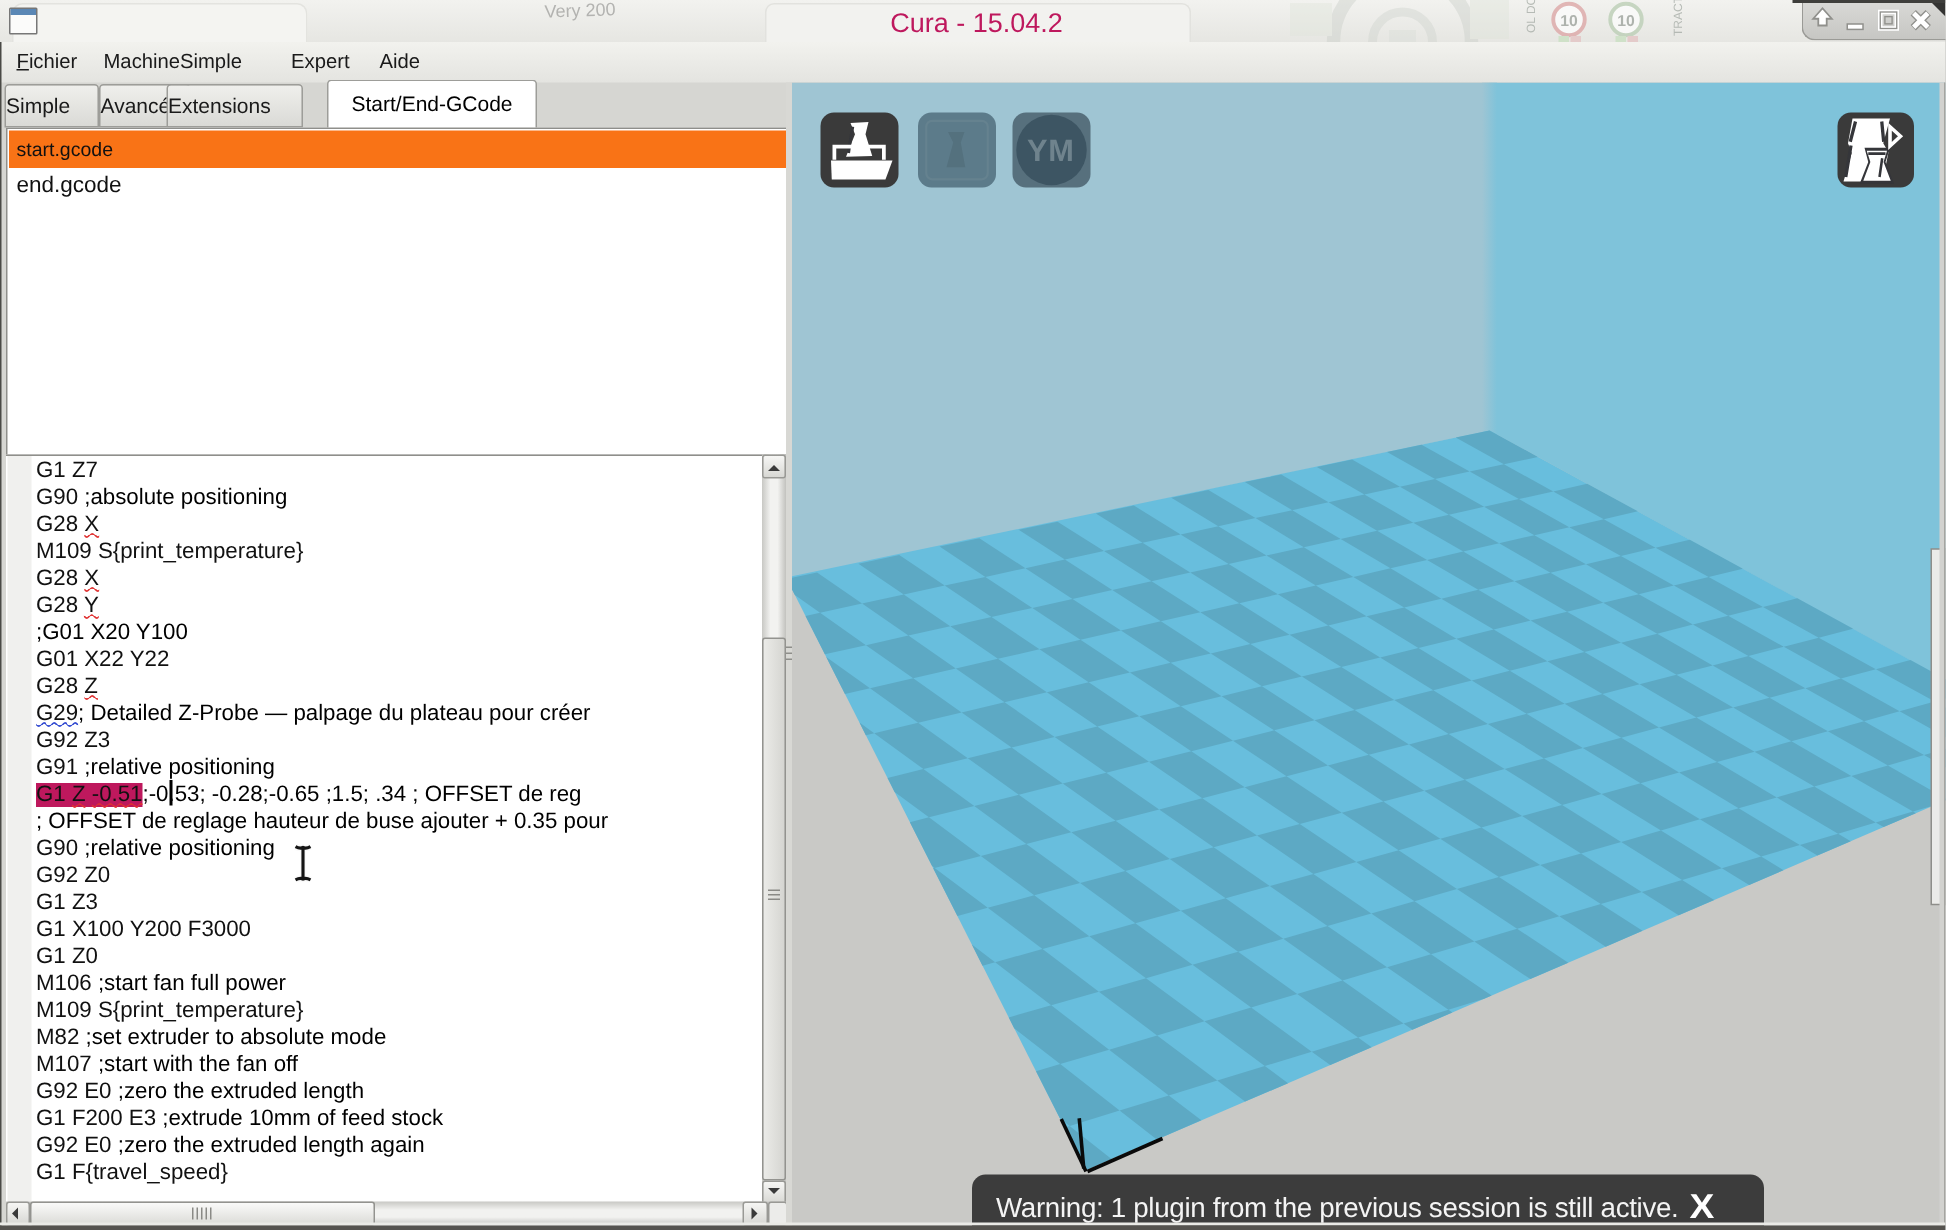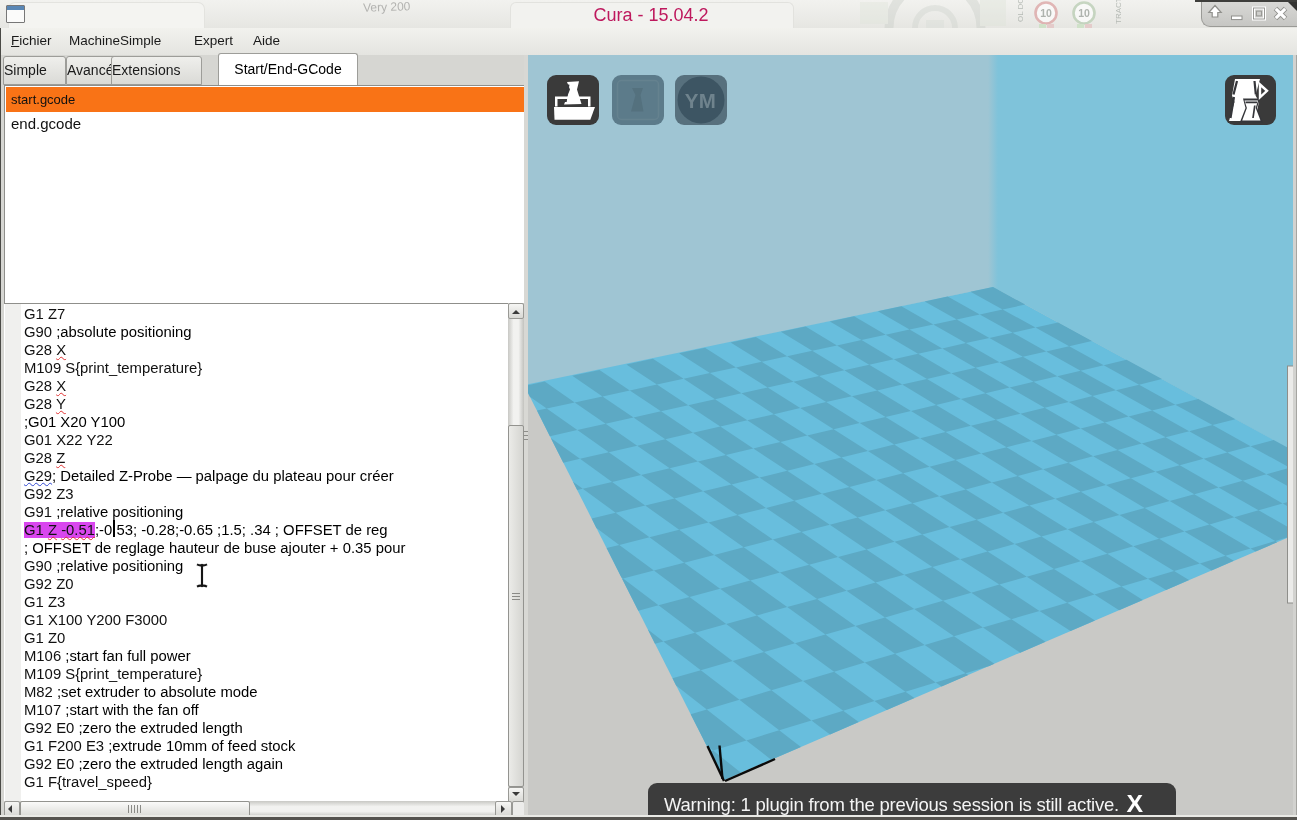--- a/index.html
+++ b/index.html
@@ -39,21 +39,21 @@
 #listpanel .row2{position:absolute;left:1px;top:26px;width:517px;height:25px;
  font-size:15px;color:#111;line-height:24px;padding-left:5px}
 
 #editor{left:4px;top:303px;width:520px;height:514px;background:#fff;
  border-top:1px solid #8f8f8b}
 #edmargin{left:5px;top:304px;width:16px;height:497px;background:#f0f0ee}
 #edtext{left:24px;top:304.5px;width:484px;height:497px;overflow:hidden;
  font-family:Liberation Sans, sans-serif;font-size:14.85px;line-height:18px;
  color:#111;white-space:pre}
 #edtext .c{color:#000000}
-#edtext .sel{background:#d946ef}
+#edtext .sel{background:#be185d}
 .wr{text-decoration:underline;text-decoration-style:wavy;text-decoration-color:#e03030;text-decoration-thickness:1px;text-underline-offset:1px}
 .wb{text-decoration:underline;text-decoration-style:wavy;text-decoration-color:#3048d0;text-decoration-thickness:1px;text-underline-offset:1px}
 #caret{left:113px;top:520px;width:2px;height:17px;background:#000}
 
 .sbtn{position:absolute;background:linear-gradient(#f6f6f4,#d8d8d4);border:1px solid #999995;border-radius:2px}
 .strough{position:absolute;background:linear-gradient(90deg,#c8c8c4,#f2f2f0 35%,#f2f2f0 65%,#c2c2be)}
 .stroughh{position:absolute;background:linear-gradient(#c8c8c4,#f2f2f0 35%,#f2f2f0 65%,#c2c2be)}
 .sthumbv{position:absolute;background:linear-gradient(90deg,#ebebe8,#d5d5d1);border:1px solid #93938f;border-radius:2px}
 .sthumbh{position:absolute;background:linear-gradient(#fafaf9,#dcdcd8);border:1px solid #93938f;border-radius:2px}
 

